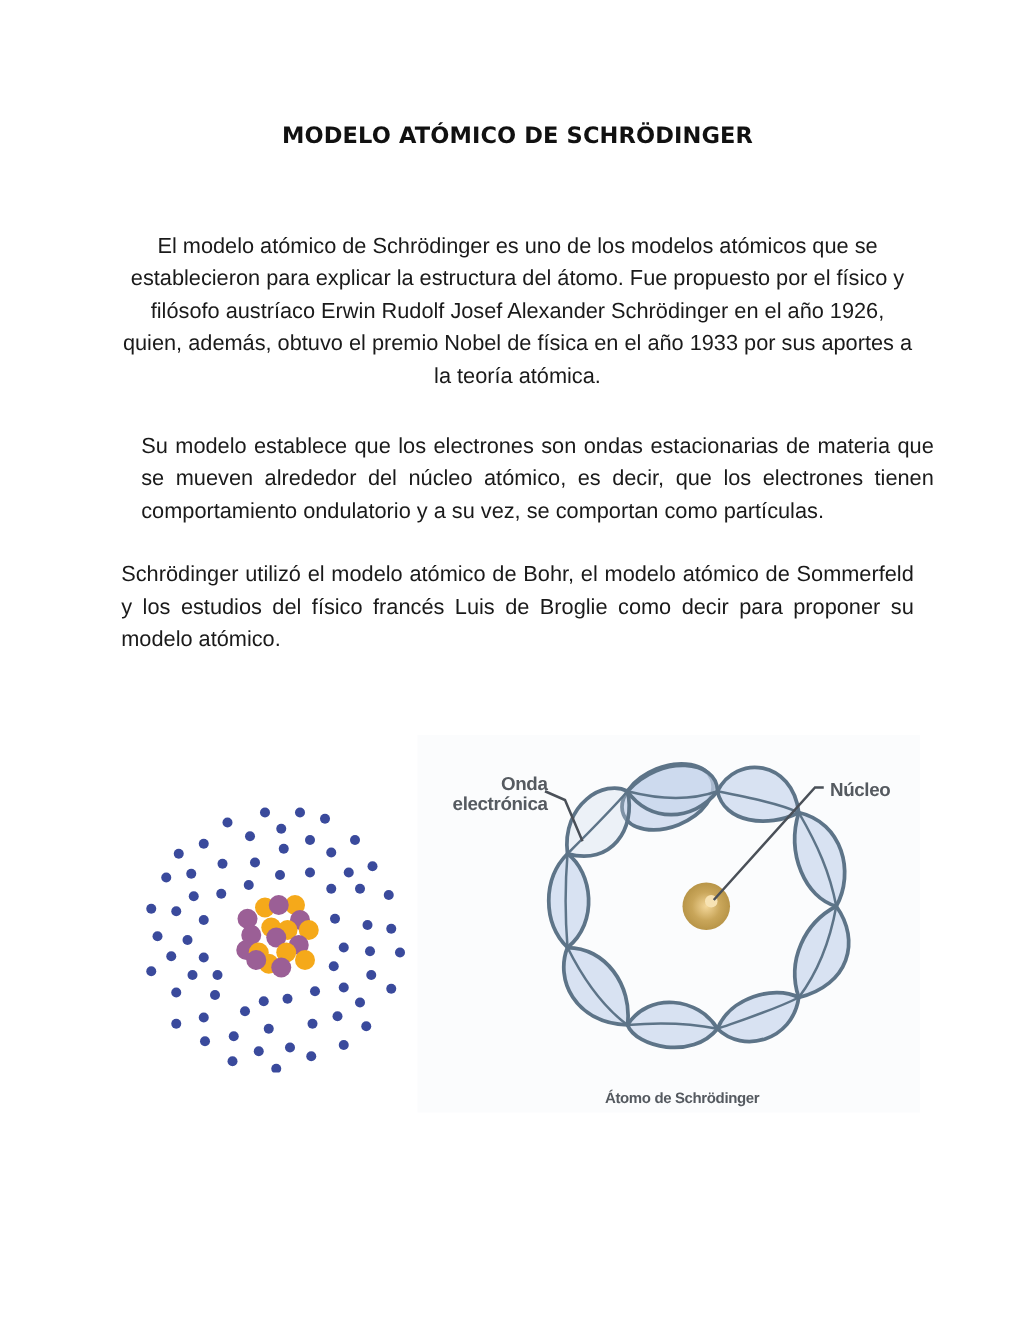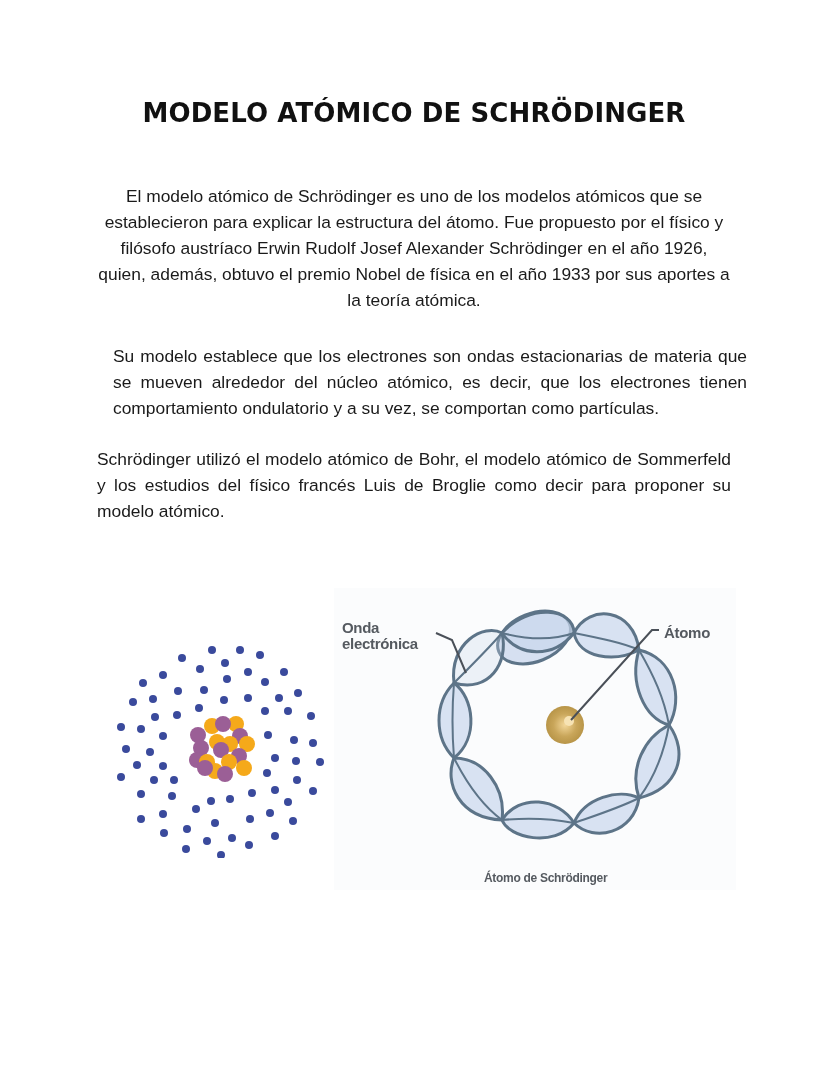--- a/index.html
+++ b/index.html
@@ -1,32 +1,32 @@
 <!DOCTYPE html>
 <html><head>
   <meta charset="utf-8">
   <style>
     html, body { margin: 0; padding: 0; background: #ffffff; }
     body { width: 828px; height: 1071px; position: relative; overflow: hidden; font-family: "Liberation Sans", sans-serif; color: #111; }
     .title {
       position: absolute; top: 98px; left: 0; width: 828px; text-align: center;
-      font-family: "DejaVu Sans", sans-serif; font-weight: bold; font-size: 26px; letter-spacing: 0.1px; color: #111;
+      font-family: "DejaVu Sans", sans-serif; font-weight: bold; font-size: 18px; letter-spacing: 0.1px; color: #111;
     }
     .body-text {
       position: absolute; left: 97px; width: 634px;
       font-family: "Liberation Sans", sans-serif; font-size: 17.4px; line-height: 26px; color: #1a1a1a;
       text-align: justify;
     }
     .p1 { top: 183px; text-align: center; }
     .p2 { top: 327px; }
     .p3 { top: 446px; }
     .figure-left { position: absolute; left: 105px; top: 628px; width: 220px; height: 230px; }
     .figure-right { position: absolute; left: 334px; top: 588px; width: 402px; height: 302px; background: #fbfcfd; }
     .fig-label { position: absolute; font-family: "Liberation Sans", sans-serif; font-weight: bold; color: #555a60; font-size: 15px; letter-spacing: -0.3px; line-height: 16px; }
-    .lbl-onda { left: 8px; top: 32px; width: 96px; }
+    .lbl-onda { left: 8px; top: 32px; text-align: right; width: 96px; }
     .lbl-nucleo { left: 330px; top: 37px; }
     .lbl-caption { left: 150px; top: 282px; font-size: 12px; }
   </style>
 </head>
 <body>
 
 <div>
   <h1 class="title" style="margin:0;">MODELO ATÓMICO DE SCHRÖDINGER</h1>
 
   <p class="body-text p1" style="margin:0;">El modelo atómico de Schrödinger es uno de los modelos atómicos que se establecieron para explicar la estructura del átomo. Fue propuesto por el físico y filósofo austríaco Erwin Rudolf Josef Alexander Schrödinger en el año 1926, quien, además, obtuvo el premio Nobel de física en el año 1933 por sus aportes a la teoría atómica.</p>
@@ -172,16 +172,16 @@
       <circle cx="231" cy="137" r="19" fill="url(#nuc)"></circle>
       <circle cx="235" cy="133" r="5" fill="#f7e3b4"></circle>
 
       <path d="M102 45 L 118 52 L 132 85" fill="none" stroke="#4a5058" stroke-width="2"></path>
       <path d="M325 42 L 318 42 L 237 132" fill="none" stroke="#4a5058" stroke-width="2"></path>
     </svg>
     <div class="fig-label lbl-onda">
       <div>Onda</div>
       <div>electrónica</div>
     </div>
-    <div class="fig-label lbl-nucleo">Átomo</div>
+    <div class="fig-label lbl-nucleo">Núcleo</div>
     <div class="fig-label lbl-caption">Átomo de Schrödinger</div>
   </div>
 </div>
 
 </body></html>

